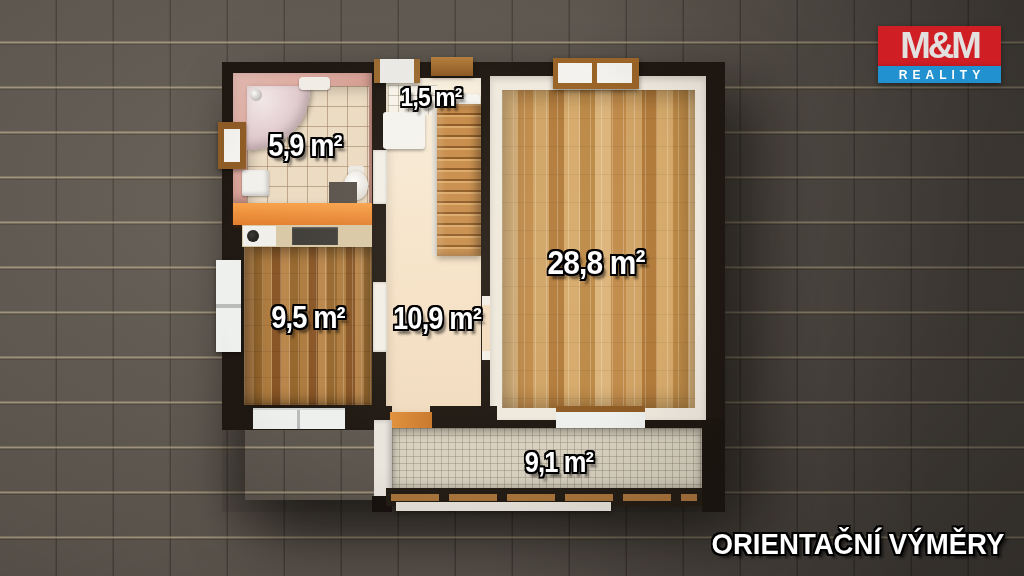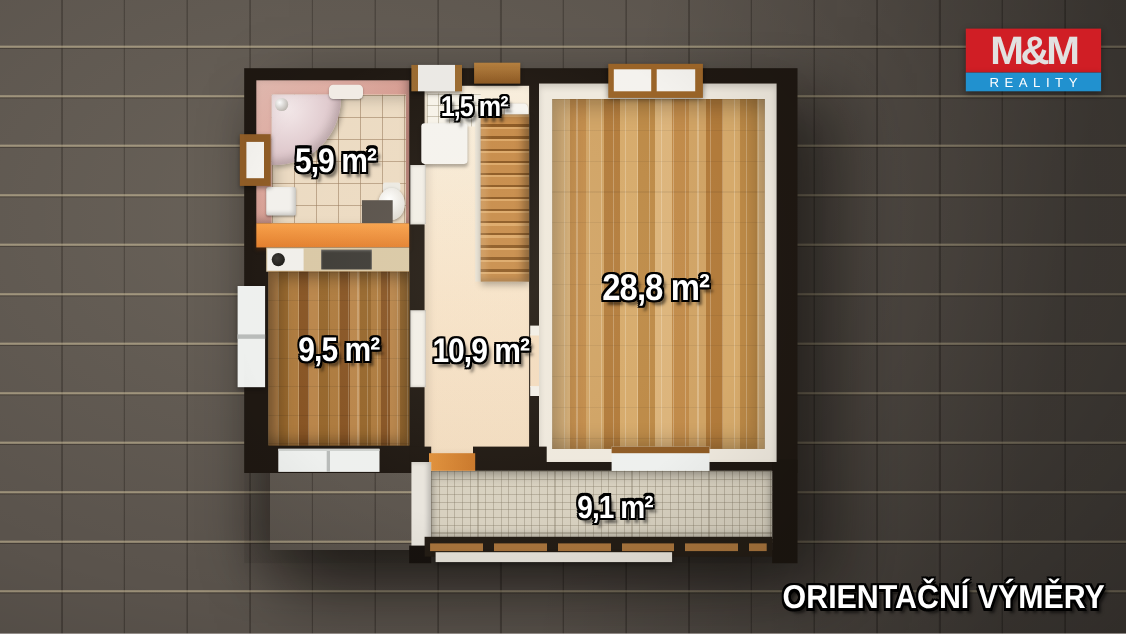--- a/index.html
+++ b/index.html
@@ -170,21 +170,21 @@
   #lbl-balcony{left:559px;top:462px;font-size:29px;}
 
   
   #logo{left:846px;top:26px;width:123px;padding-left:32px;}
   #logo .red{height:40px;background:#d01e25;display:flex;align-items:center;justify-content:center;
     box-shadow:0 2px 6px rgba(0,0,0,0.4);}
   #logo .red span{font-size:36px;font-weight:bold;color:#e2e1e0;letter-spacing:-3px;
     transform:scaleX(1.02);line-height:1;}
   #logo .blue{height:17px;background:#2191cf;display:flex;align-items:center;justify-content:center;
     box-shadow:0 2px 6px rgba(0,0,0,0.4);}
-  #logo .blue span{font-size:12px;font-weight:normal;color:#ffffff;letter-spacing:5px;
+  #logo .blue span{font-size:12px;font-weight:bold;color:#ffffff;letter-spacing:5px;
     margin-right:-5px;line-height:1;}
 
   
   #disclaimer{position:absolute;top:527px;right:20px;font-size:30px;font-weight:bold;color:#ffffff;
     transform:scaleX(0.92);transform-origin:100% 50%;white-space:nowrap;letter-spacing:0;
     text-shadow:2px 0 0 #000,-2px 0 0 #000,0 2px 0 #000,0 -2px 0 #000,
       2px 2px 0 #000,-2px 2px 0 #000,2px -2px 0 #000,-2px -2px 0 #000,
       4px 4px 3px rgba(0,0,0,0.6);}
 </style>
 </head>

